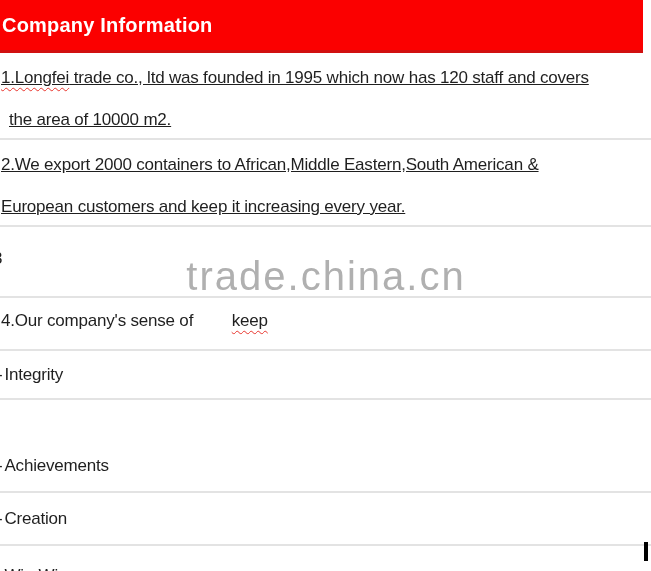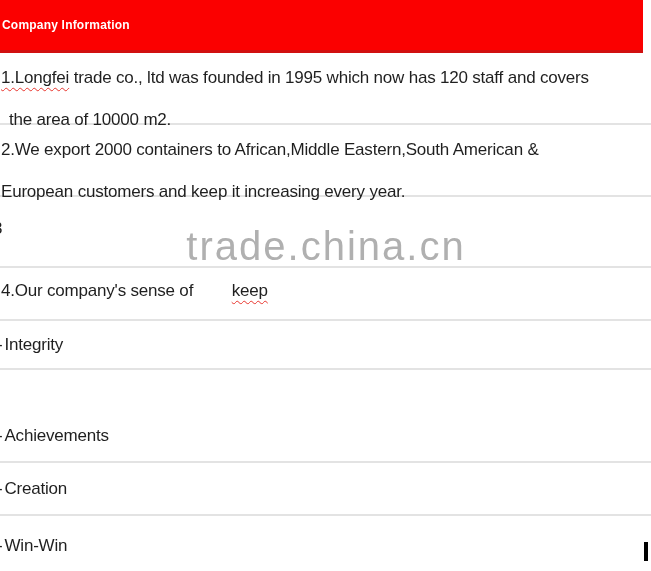--- a/index.html
+++ b/index.html
@@ -17,29 +17,29 @@
     position:relative;width:651px;height:571px;overflow:hidden;
     background:#ffffff;color:var(--text);
   }
   .hdr{
     width:643px;height:53px;box-sizing:border-box;
     background:var(--header-bg);
     border-bottom:3px solid var(--header-edge);
     display:flex;align-items:center;
   }
   .hdr-title{
-    color:#ffffff;font-size:12px;font-weight:700;
+    color:#ffffff;font-size:20px;font-weight:700;
     padding-left:2px;letter-spacing:0.2px;
   }
   .row{
     box-sizing:border-box;width:651px;
     border-bottom:2px solid var(--divider);
     padding-left:1px;
   }
-  .row-p{height:72px;padding-top:4px;font-size:17px;letter-spacing:-0.2px;}
+  .row-p{height:87px;padding-top:4px;font-size:17px;letter-spacing:-0.2px;text-decoration:underline;}
   .line{height:42px;display:flex;align-items:center;white-space:pre;}
   .line.indent{padding-left:8px;}
   .misspelled{
     text-decoration-line:underline;
     text-decoration-style:wavy;
     text-decoration-color:var(--squiggle);
     text-decoration-thickness:1px;
     text-underline-offset:4px;
   }
   .row-watermark{height:71px;position:relative;display:flex;align-items:flex-end;justify-content:center;padding-top:10px;}

